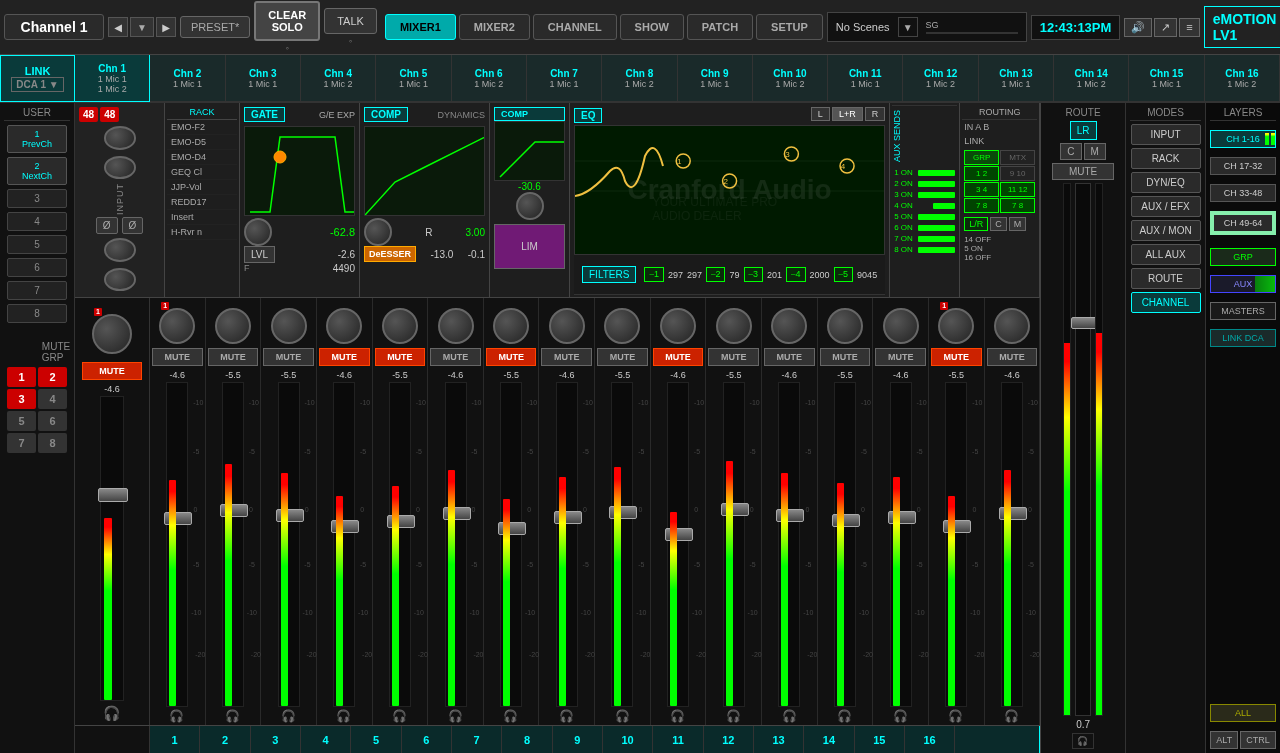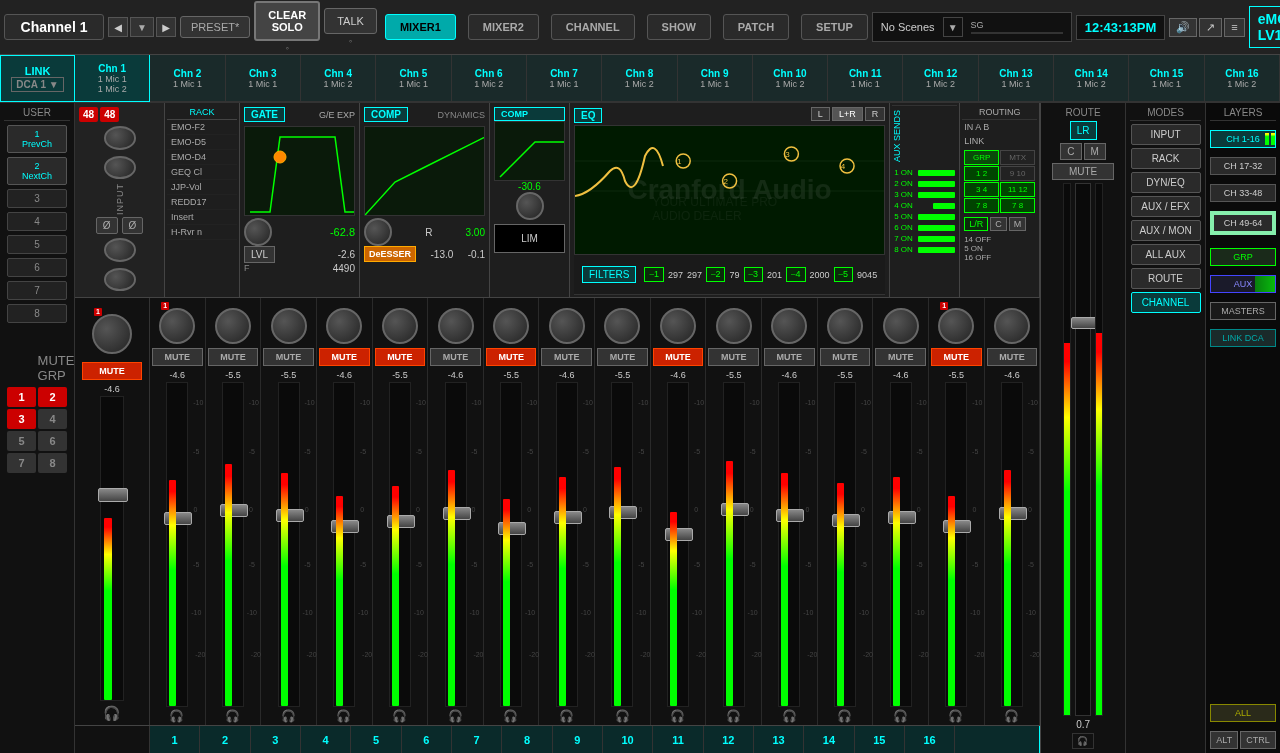--- a/index.html
+++ b/index.html
@@ -206,22 +206,22 @@
       color: #888;
       width: 60px;
       padding: 3px;
       text-align: center;
       font-size: 10px;
       cursor: pointer;
       border-radius: 2px;
     }
     .mute-grp-label {
       color: #888;
-      font-size: 13px;
-      margin-top: 26px;
+      font-size: 10px;
+      margin-top: 14px;
       padding-left: 38px;
     }
     .mute-grp-grid {
       display: grid;
       grid-template-columns: 1fr 1fr;
       gap: 2px;
       width: 60px;
     }
     .mute-grp-btn {
       background: #c00;
@@ -399,25 +399,25 @@
       border-right: 1px solid #444;
       padding: 4px;
     }
     .comp-graph {
       width: 100%;
       height: 60px;
       background: #0a1a0a;
       border: 1px solid #333;
     }
     .lim-btn {
-      background: #000000;
+      background: #701a75;
       border: 1px solid #666;
       color: #ccc;
       font-size: 10px;
-      padding: 8px 6px;
+      padding: 16px 6px;
       cursor: pointer;
       margin-top: 4px;
       width: 100%;
       text-align: center;
     }
 
     
     .eq-module {
       flex: 1;
       background: #1e1e1e;
@@ -648,21 +648,21 @@
   <div style="display:flex;flex-direction:column;align-items:center;gap:2px;">
     <button class="clear-solo-btn">CLEAR SOLO</button>
     <div style="color:#888;font-size:9px;">◦</div>
   </div>
 
   <div style="display:flex;flex-direction:column;align-items:center;gap:2px;">
     <button class="talk-btn">TALK</button>
     <div style="color:#888;font-size:9px;">◦</div>
   </div>
 
-  <div style="display:flex;gap:12px;margin-left:4px;">
+  <div style="display:flex;gap:3px;margin-left:4px;">
     <div class="nav-tab active">MIXER1</div>
     <div class="nav-tab inactive">MIXER2</div>
     <div class="nav-tab inactive">CHANNEL</div>
     <div class="nav-tab inactive">SHOW</div>
     <div class="nav-tab inactive">PATCH</div>
     <div class="nav-tab inactive">SETUP</div>
   </div>
 
   <div class="scenes-area">
     <span>No Scenes</span>

